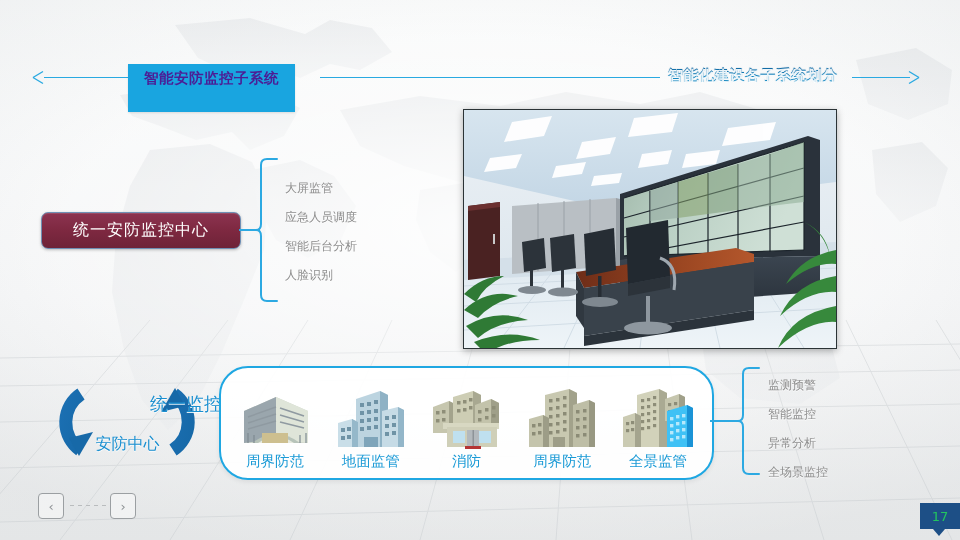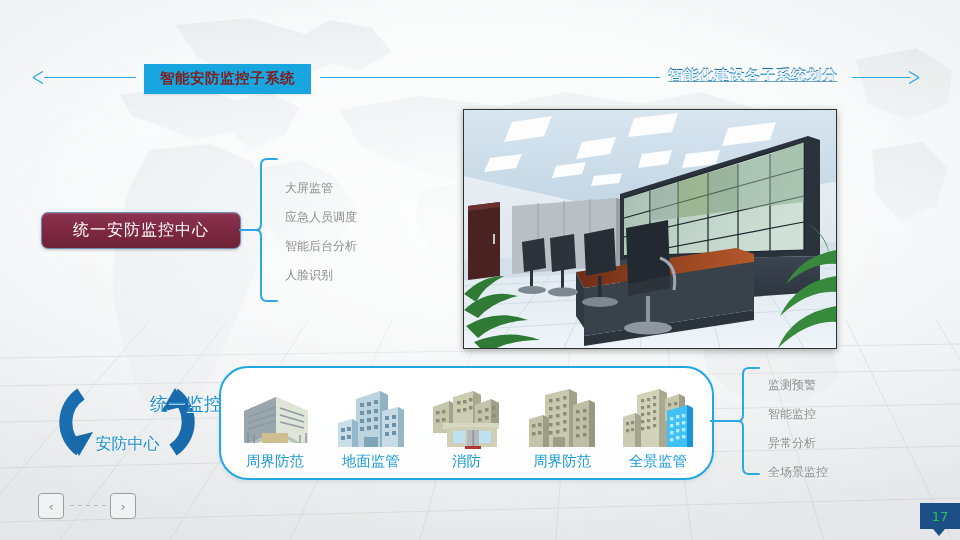--- a/index.html
+++ b/index.html
@@ -28,34 +28,34 @@
   .vignette{
     position:absolute;left:0;top:0;width:960px;height:540px;
     background:radial-gradient(ellipse 78% 62% at 50% 42%,rgba(255,255,255,.85) 0%,rgba(255,255,255,.25) 55%,rgba(210,214,217,.30) 100%);
     pointer-events:none;
   }
 
   
   .header{position:absolute;left:0;top:55px;width:960px;height:46px;}
   .hdr-line{position:absolute;top:22px;height:1px;background:#29a9e1;}
   .hdr-tab{
-    position:absolute;left:144px;top:64px;
-    padding:6px 16px 7px 16px;
+    position:absolute;left:128px;top:64px;
+    padding:6px 16px 25px 16px;
     background:#19a5e0;
-    color:#7f1d1d;font-size:14.5px;font-weight:bold;letter-spacing:.5px;
+    color:#4c1d95;font-size:14.5px;font-weight:bold;letter-spacing:.5px;
     line-height:17px;white-space:nowrap;
     box-shadow:0 1px 2px rgba(0,0,0,.10);
   }
   .hdr-right{
     position:absolute;left:668px;top:66px;
     color:#17a3dd;font-size:15px;font-weight:bold;letter-spacing:.4px;
     white-space:nowrap;
     text-shadow:0 1px 0 rgba(255,255,255,.9), 0 0 1px rgba(12,92,150,.55);
     background:linear-gradient(180deg,#1d6fa8 0%, #18a6e2 55%, #43c0ee 100%);
-    -webkit-background-clip:text;background-clip:text;text-decoration:underline;
+    -webkit-background-clip:text;background-clip:text;
     -webkit-text-fill-color:transparent;
   }
 
   
   .redbox{
     position:absolute;left:41px;top:212px;width:198px;height:35px;
     border-radius:7px;
     background:linear-gradient(180deg,#8c3350 0%,#7d2840 52%,#6e2338 100%);
     border:1.6px solid #6f8fb4;
     box-shadow:0 1px 3px rgba(0,0,0,.25), inset 0 1px 0 rgba(255,255,255,.12);

